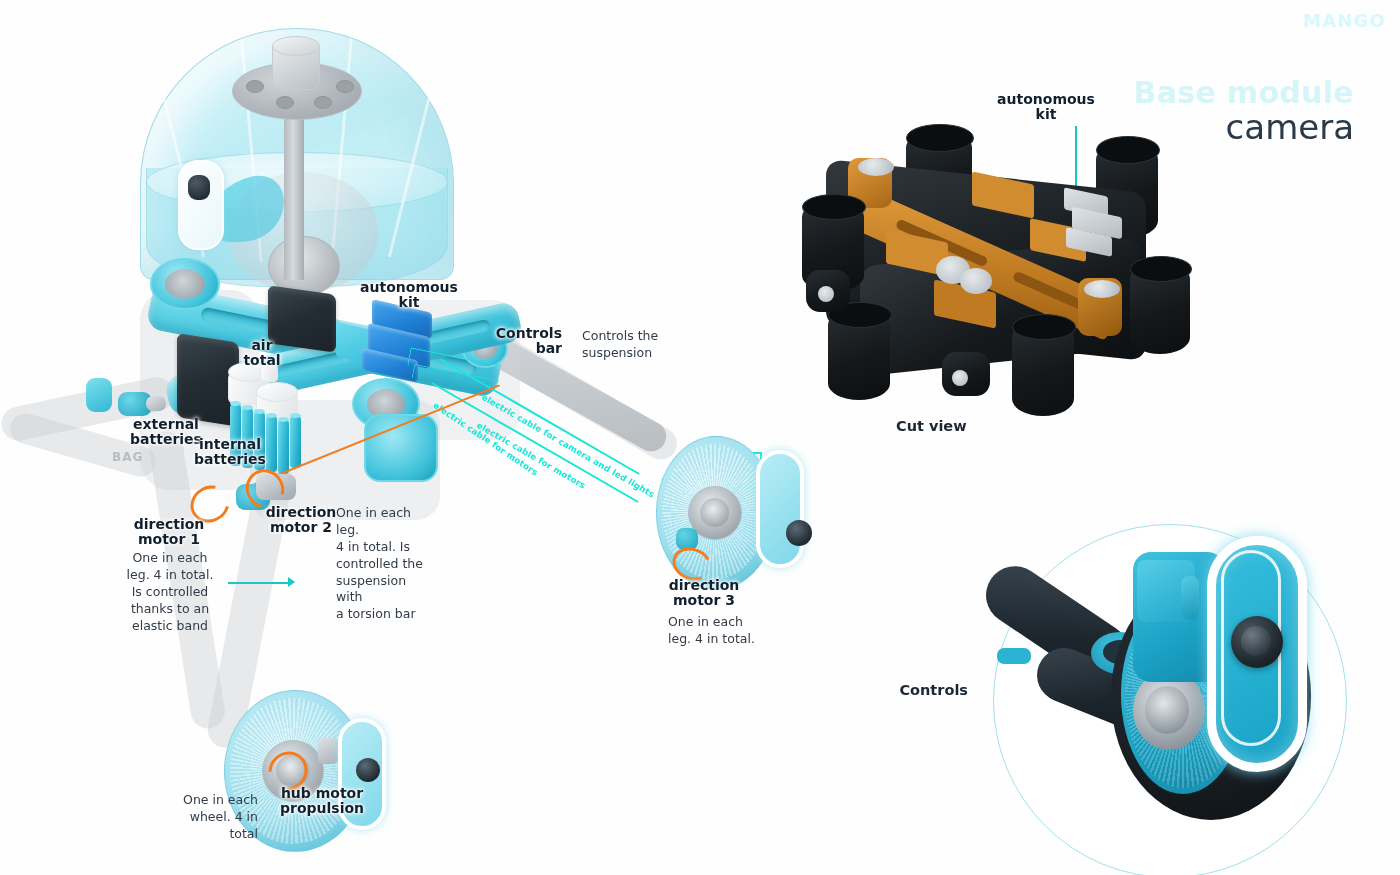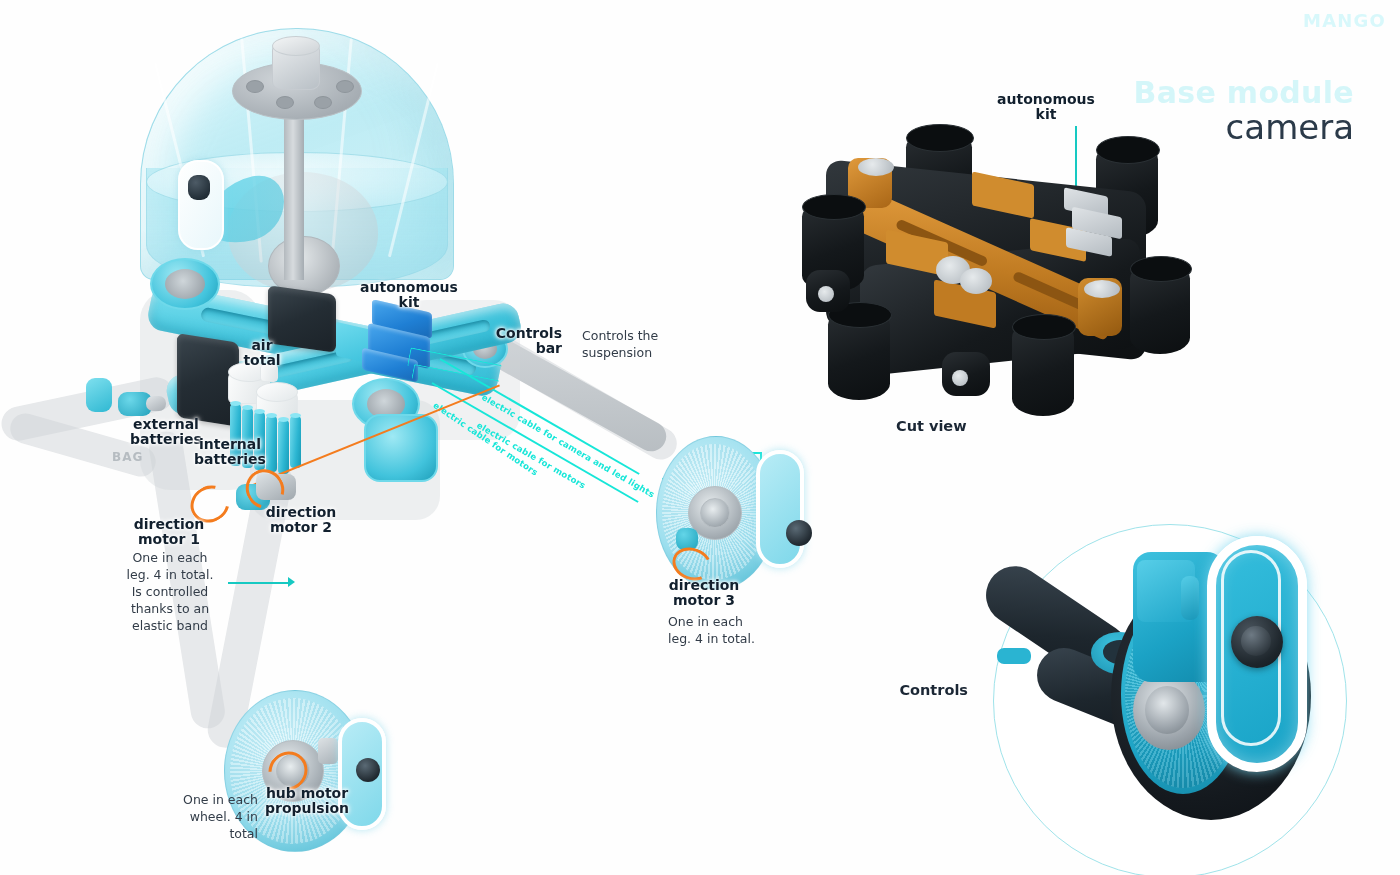--- a/index.html
+++ b/index.html
@@ -467,27 +467,32 @@
   <div class="abs lbl center" style="left:124px;top:517px;width:90px;">direction
 motor 1</div>
   <div class="abs note center" style="left:118px;top:550px;width:104px;white-space:pre-line;">One in each
 leg. 4 in total.
 Is controlled
 thanks to an
 elastic band</div>
 
   <div class="abs lbl center" style="left:262px;top:505px;width:78px;">direction
 motor 2</div>
+  <div class="abs note" style="left:336px;top:505px;width:100px;white-space:pre-line;">One in each leg.
+4 in total. Is
+controlled the
+suspension with
+a torsion bar</div>
 
   <div class="abs lbl center" style="left:660px;top:578px;width:88px;">direction
 motor 3</div>
   <div class="abs note" style="left:668px;top:614px;width:92px;white-space:pre-line;">One in each
 leg. 4 in total.</div>
 
-  <div class="abs lbl center" style="left:253px;top:786px;width:108px;">hub motor
+  <div class="abs lbl center" style="left:268px;top:786px;width:108px;">hub motor
 propulsion</div>
   <div class="abs note right" style="left:180px;top:792px;width:78px;white-space:pre-line;">One in each
 wheel. 4 in
 total</div>
 
   <div class="abs leader" style="left:228px;top:582px;width:62px;"></div>
   <div class="abs leader-arrow" style="left:288px;top:577px;"></div>
 
   <div class="abs lbl center" style="left:992px;top:92px;width:108px;">autonomous
 kit</div>

